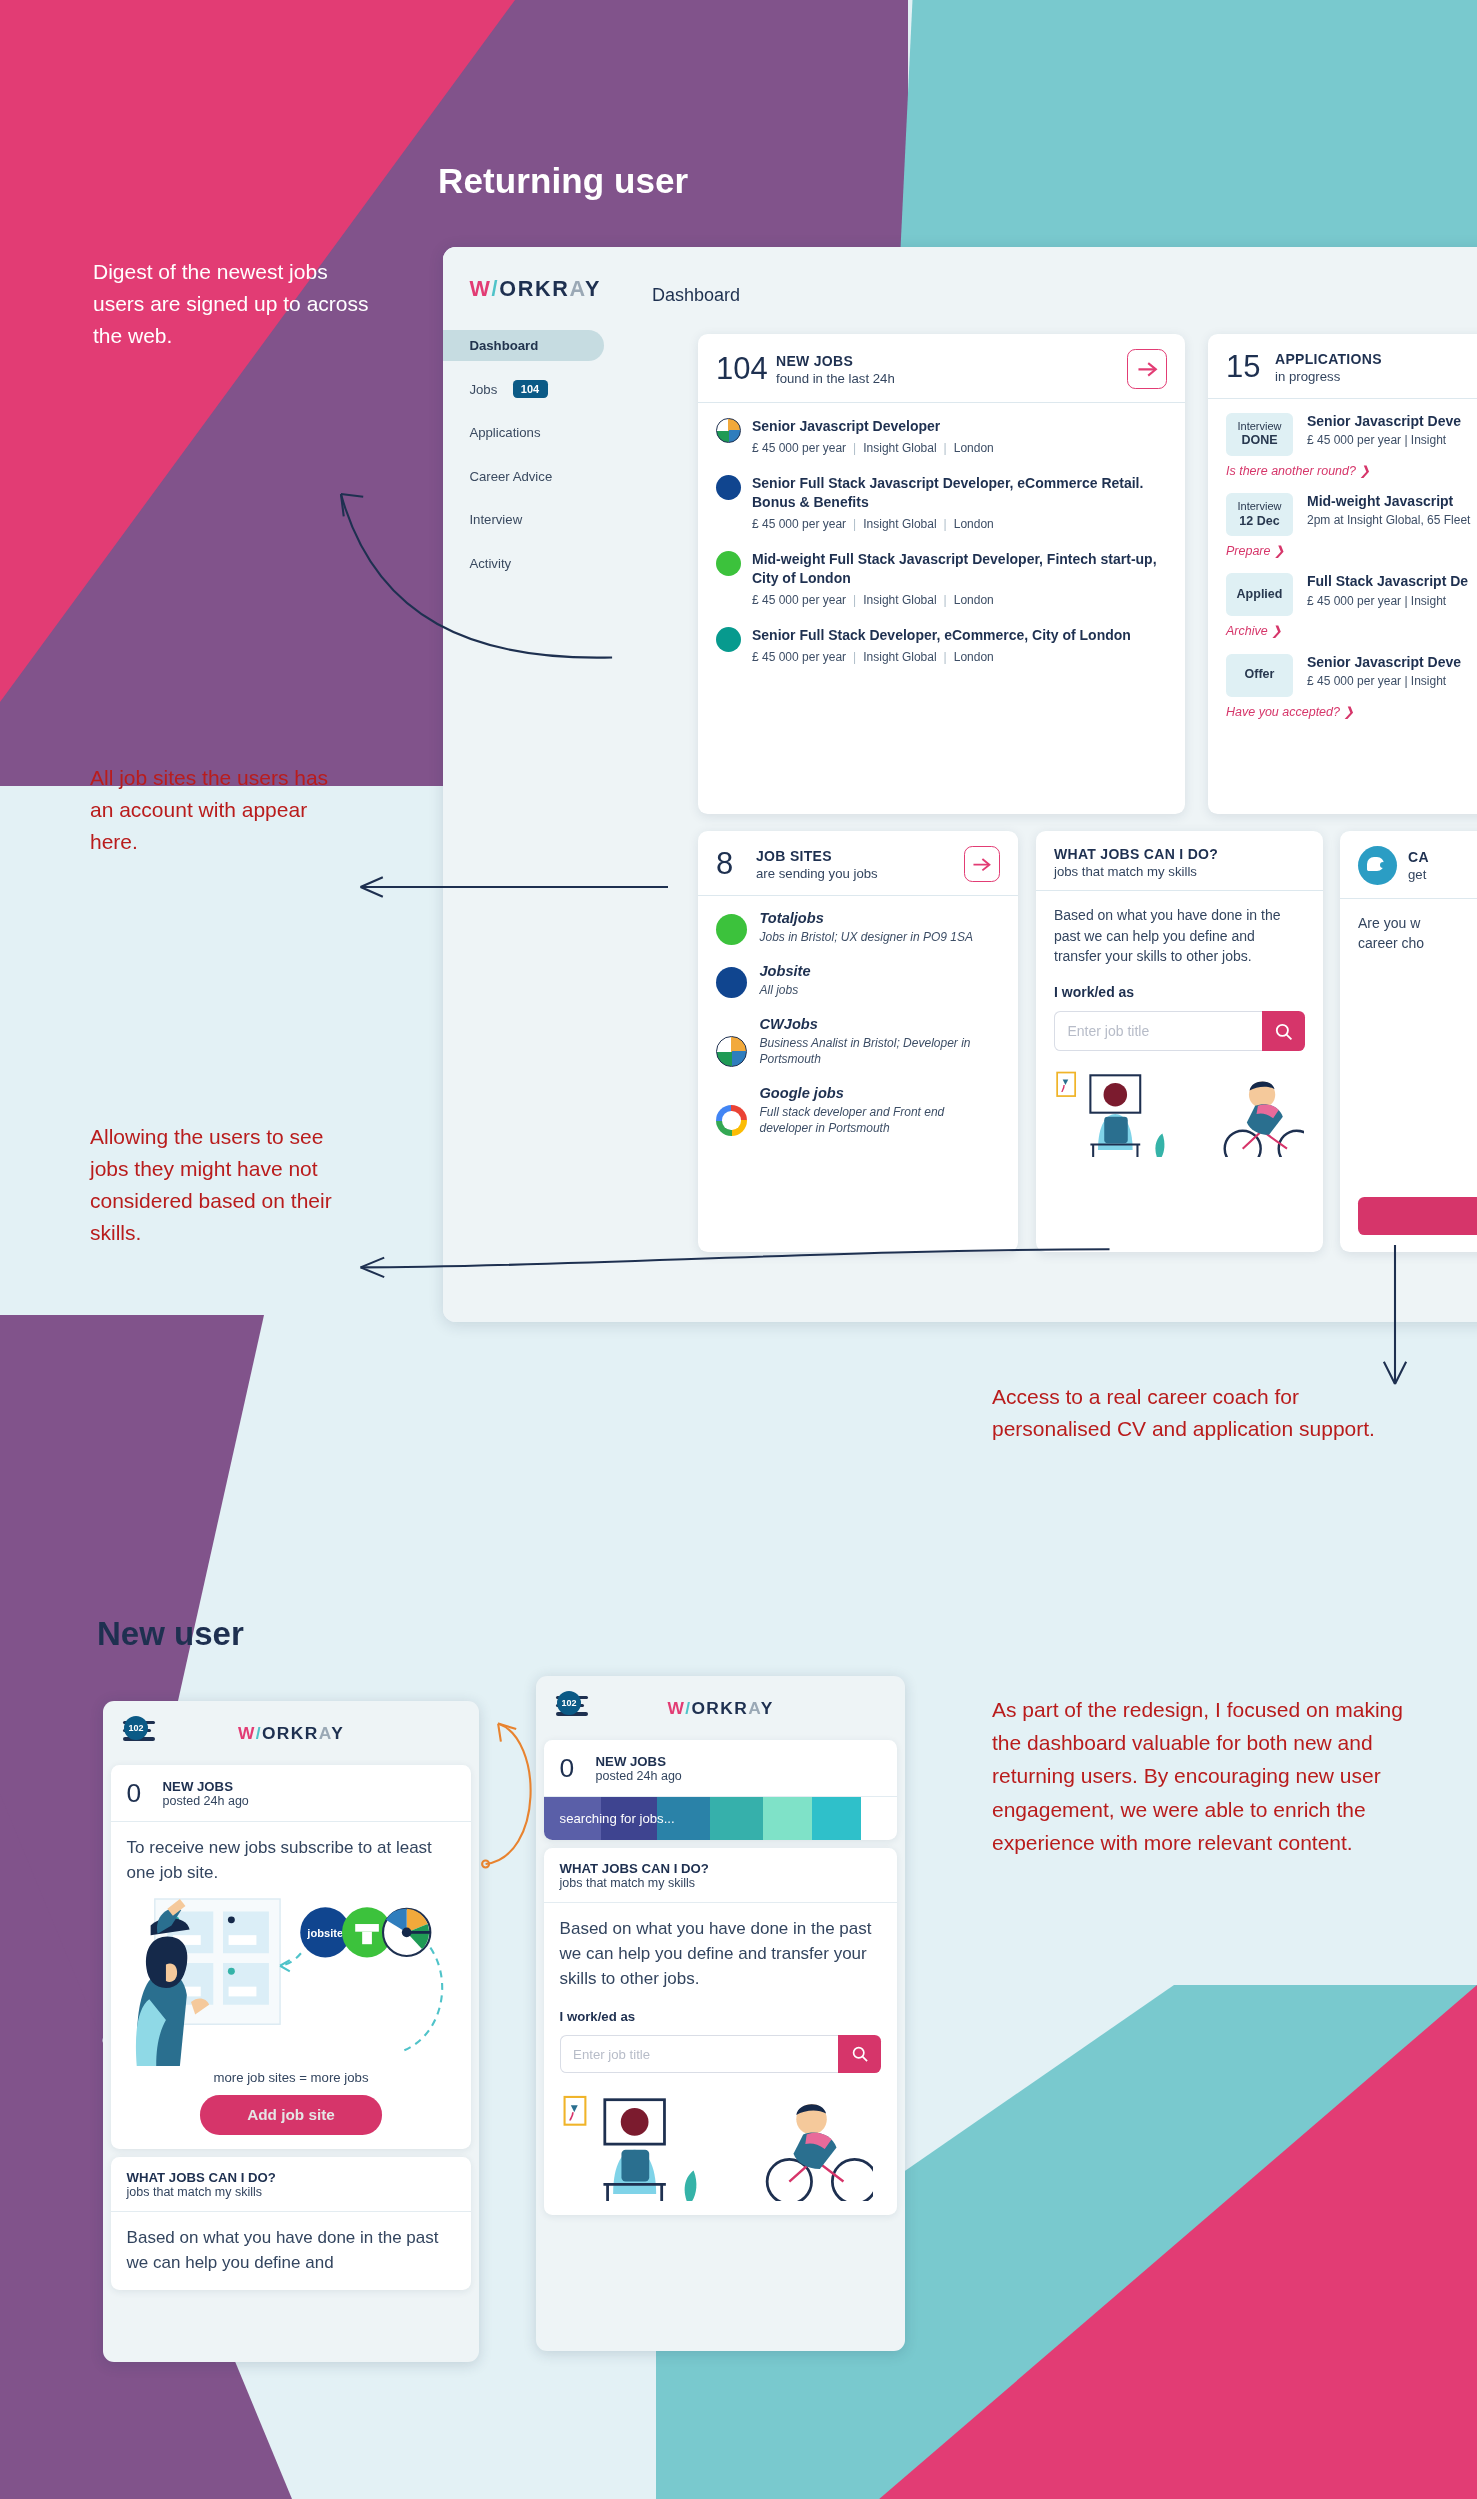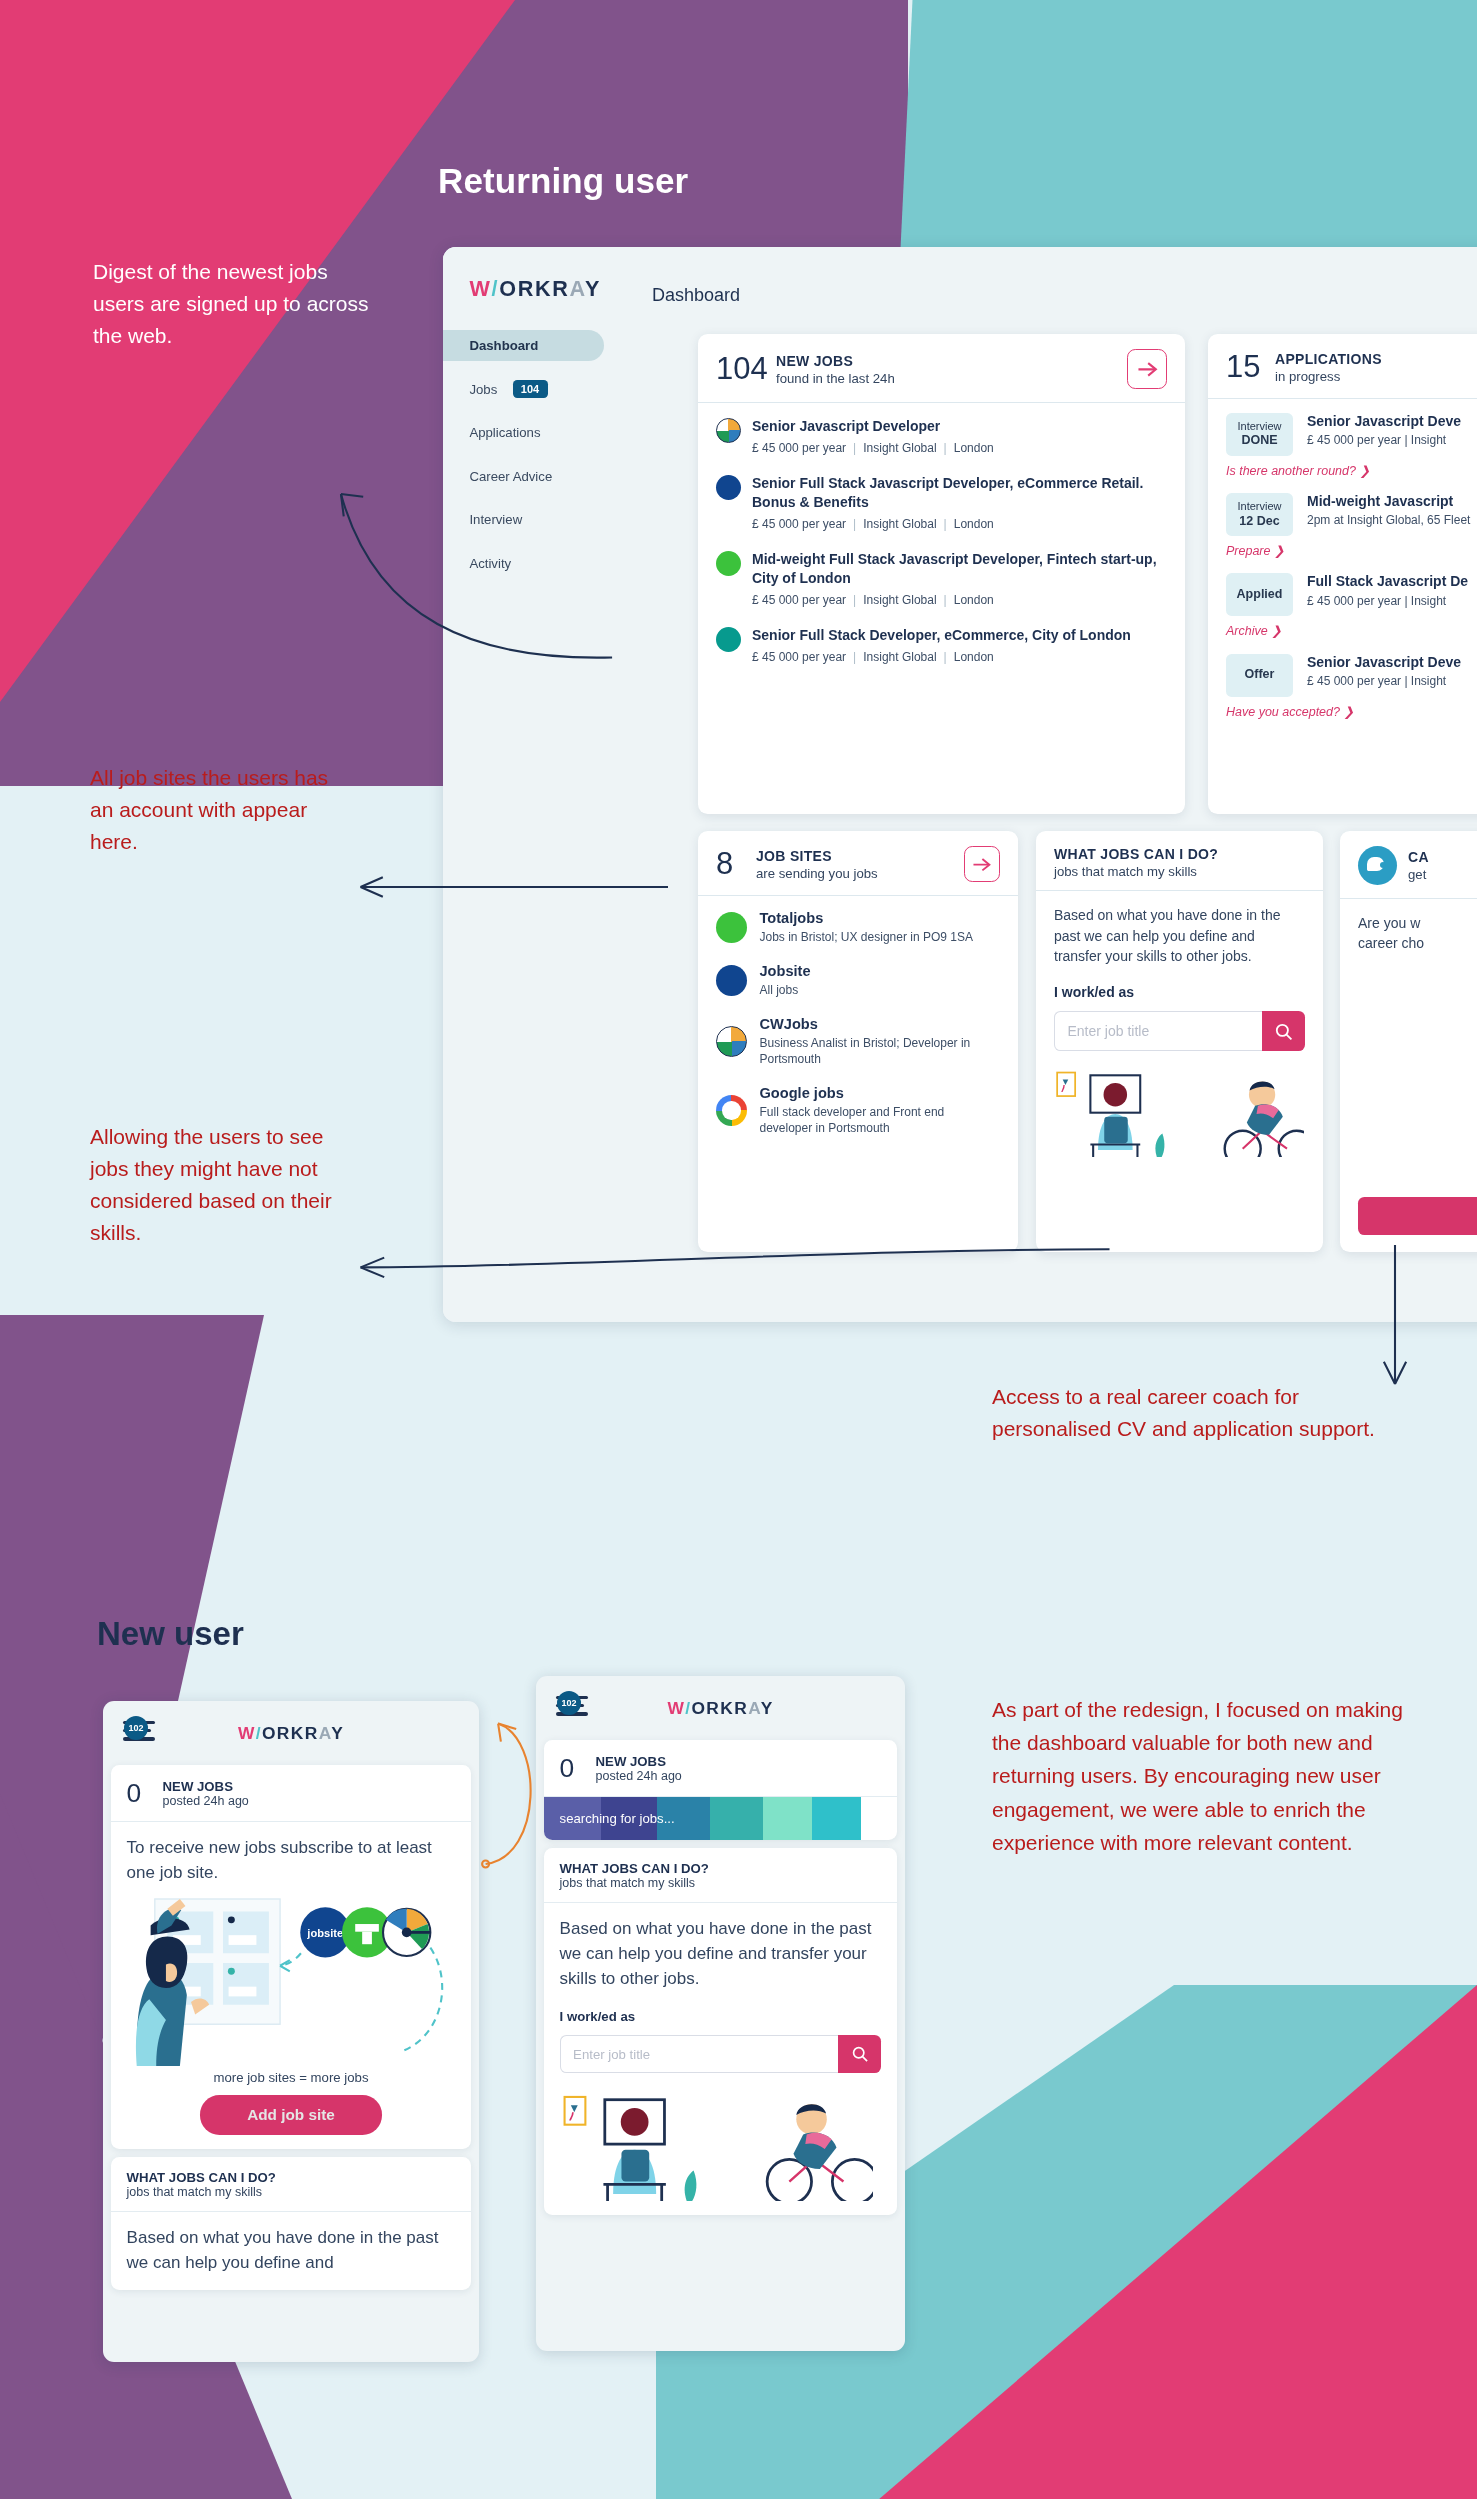--- a/index.html
+++ b/index.html
@@ -133,21 +133,21 @@
     width:67px; min-height:43px; background:#dff0f4; border-radius:5.6px;
     display:flex; flex-direction:column; align-items:center; justify-content:center;
     font-size:11px; color:#28384f; line-height:1.25; padding:4.2px 2.8px;
   }
   .app-chip b { font-size:12.5px; }
   .app-title { font-size:14px; font-weight:bold; color:#1e3050; white-space:nowrap; }
   .app-meta { font-size:12px; color:#3d4e66; margin-top:4.2px; white-space:nowrap; }
   .app-link { font-size:12.5px; color:#d6366a; font-style:italic; margin:7px 0 15.3px 0; }
 
   
-  .site-row { display:flex; gap:12.5px; margin-bottom:18px; align-items:center; }
+  .site-row { display:flex; gap:12.5px; margin-bottom:18px; align-items:flex-end;font-style:italic; }
   .site-ico { width:31px; height:31px; border-radius:50%; flex:0 0 31px; position:relative; overflow:hidden; }
   .site-name { font-size:14.6px; font-weight:bold; color:#1e3050; }
   .site-desc { font-size:12px; color:#3d4e66; margin-top:2.8px; line-height:1.35; }
 
   
   .skills-p { font-size:14px; color:#33455f; line-height:1.45; }
   .skills-label { font-size:14px; font-weight:bold; color:#1e3050; margin-top:18px; }
   .searchbar { display:flex; margin-top:11px; height:40px; }
   .searchbar .inp {
     flex:1; border:1px solid #d9dde6; border-radius:6.3px 0 0 6.3px; border-right:none;

